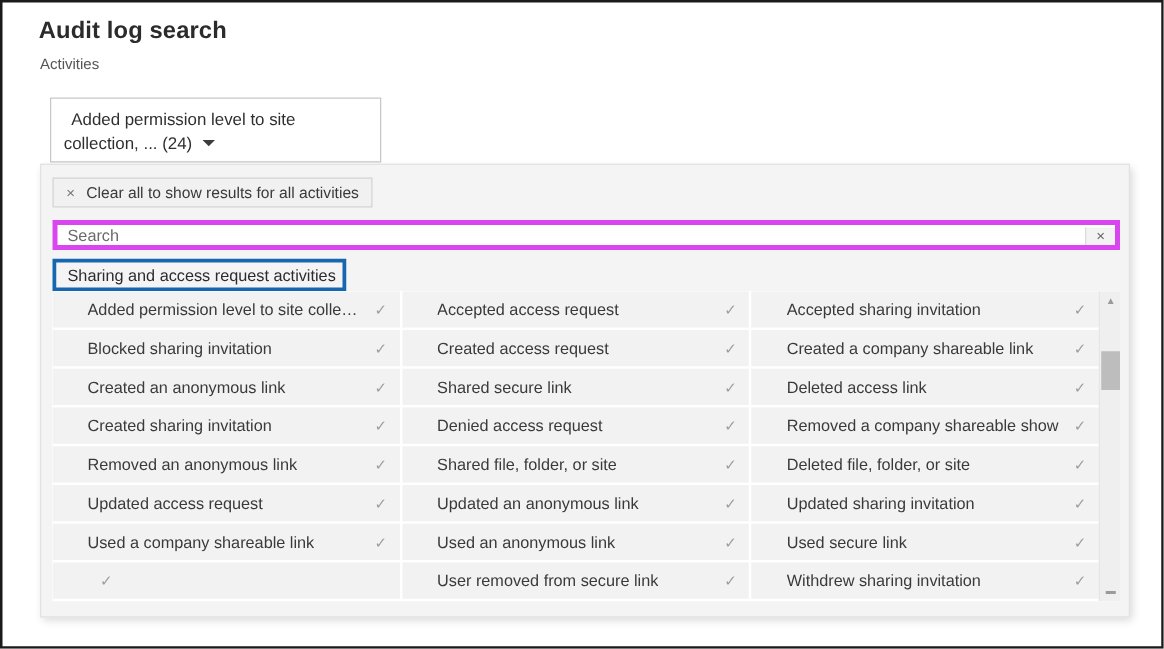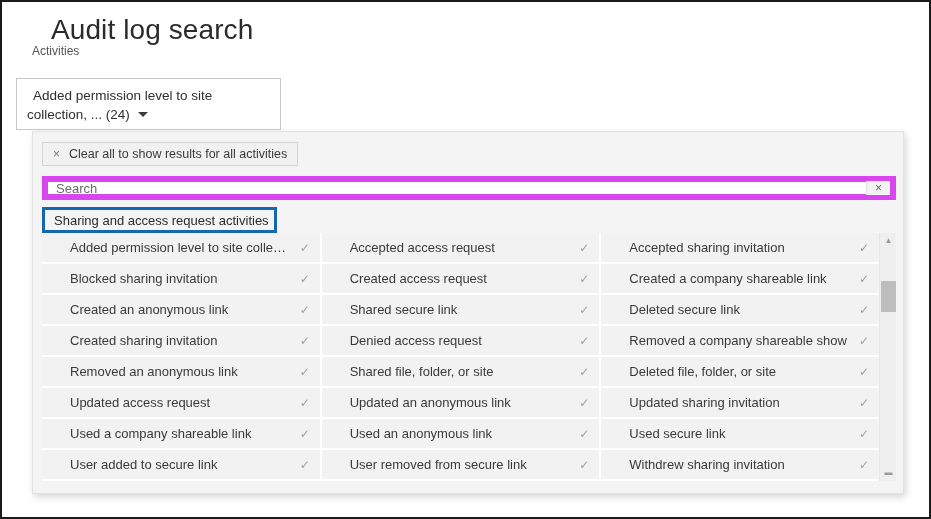--- a/index.html
+++ b/index.html
@@ -15,39 +15,38 @@
     background: #ffffff;
     border: 2px solid #1a1a1a;
     overflow: hidden;
   }
 
   
   .page-title {
     position: absolute;
     left: 29px;
     top: 12px;
-    font-size: 28px;
-    font-weight: 400;
+    font-size: 19px;
+    font-weight: 700;
     color: #2b2b2b;
     letter-spacing: 0.1px;
     white-space: nowrap;
-    margin-left: 20px;
   }
   .field-label {
     position: absolute;
     left: 30px;
     top: 42px;
     font-size: 12px;
     color: #555555;
   }
 
   
   .dropdown-btn {
     position: absolute;
-    left: 14px;
+    left: 38px;
     top: 76px;
     width: 265px;
     height: 52px;
     background: #ffffff;
     border: 1px solid #c8c8c8;
     cursor: pointer;
     padding: 7px 10px 0 10px;
   }
   .dropdown-line {
     font-size: 13.5px;
@@ -96,23 +95,23 @@
   }
   .clear-all .x-glyph { font-size: 12px; color: #777; line-height: 1; }
 
   .search-wrap {
     position: absolute;
     left: 9px;
     top: 44px;
     width: 854px;
     height: 24px;
     background: #ffffff;
-    border: 6px solid #d946ef;
-    display: flex;
-    align-items: center;
+    border: 4px solid #d946ef;
+    display: flex;
+    align-items: flex-end;
   }
   .search-input {
     flex: 1 1 auto;
     border: 0;
     outline: none;
     background: transparent;
     font-family: inherit;
     font-size: 13px;
     color: #2f2f2f;
     padding: 0 8px;
@@ -282,21 +281,20 @@
             </div>
             <div class="opt-row">
               <span class="opt-label">Updated access request</span>
               <span class="opt-check">✓</span>
             </div>
             <div class="opt-row">
               <span class="opt-label">Used a company shareable link</span>
               <span class="opt-check">✓</span>
             </div>
             <div class="opt-row">
-              <span class="opt-label">User added to secure link</span>
               <span class="opt-check">✓</span>
             </div>
           </div>
           <div class="list-col">
             <div class="opt-row">
               <span class="opt-label">Accepted access request</span>
               <span class="opt-check">✓</span>
             </div>
             <div class="opt-row">
               <span class="opt-label">Created access request</span>
@@ -330,21 +328,21 @@
           <div class="list-col">
             <div class="opt-row">
               <span class="opt-label">Accepted sharing invitation</span>
               <span class="opt-check">✓</span>
             </div>
             <div class="opt-row">
               <span class="opt-label">Created a company shareable link</span>
               <span class="opt-check">✓</span>
             </div>
             <div class="opt-row">
-              <span class="opt-label">Deleted secure link</span>
+              <span class="opt-label">Deleted access link</span>
               <span class="opt-check">✓</span>
             </div>
             <div class="opt-row">
               <span class="opt-label">Removed a company shareable show</span>
               <span class="opt-check">✓</span>
             </div>
             <div class="opt-row">
               <span class="opt-label">Deleted file, folder, or site</span>
               <span class="opt-check">✓</span>
             </div>

